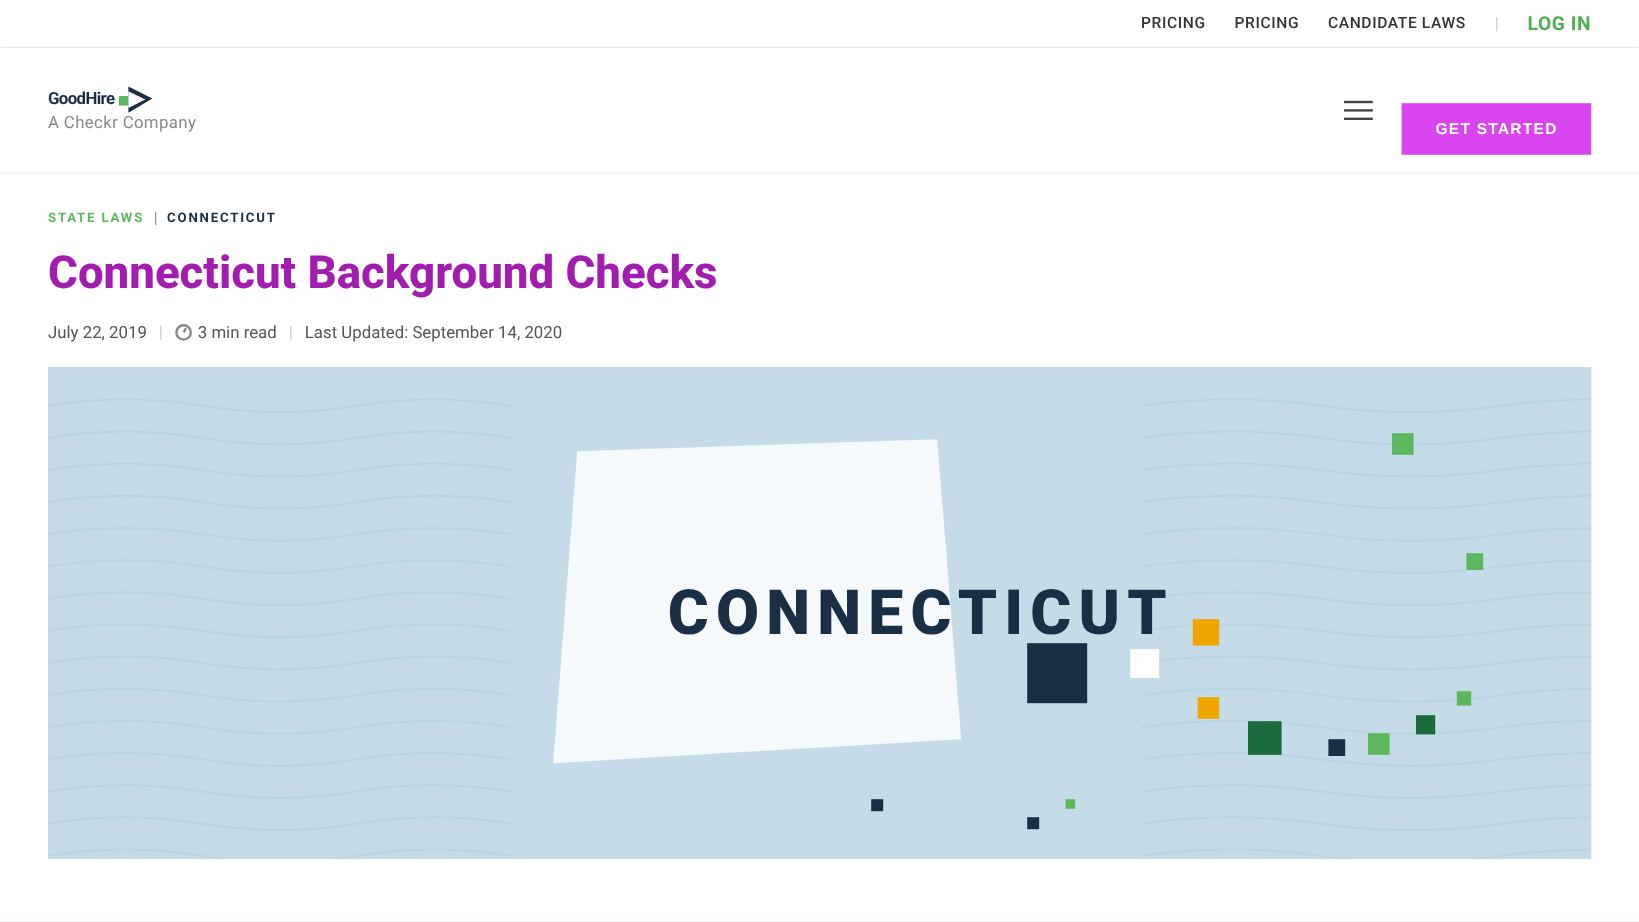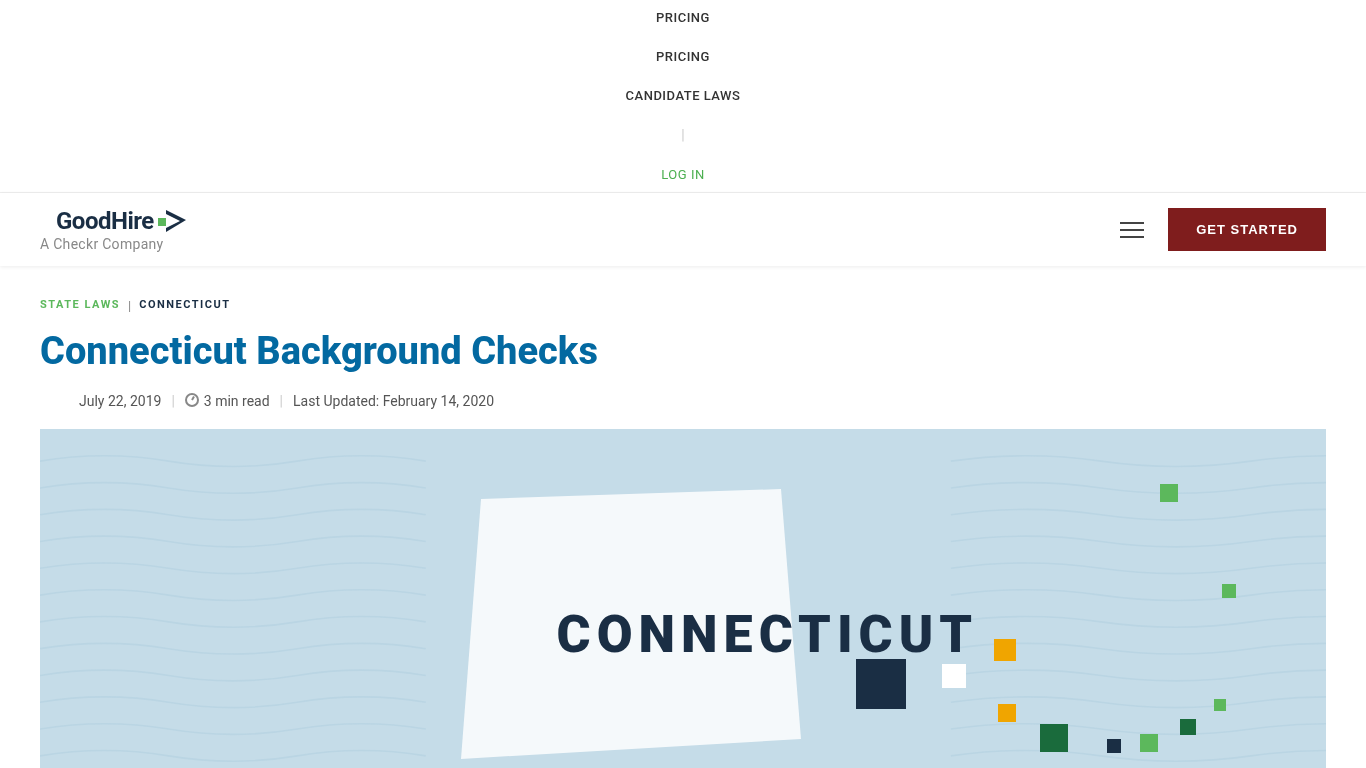--- a/index.html
+++ b/index.html
@@ -6,37 +6,36 @@
     body { font-family: -apple-system, BlinkMacSystemFont, 'Segoe UI', Roboto, sans-serif; background: #fff; color: #1a1a2e; }
 
     
     .top-nav {
       display: flex;
       justify-content: flex-end;
       align-items: center;
       padding: 10px 40px;
       border-bottom: 1px solid #eee;
       gap: 24px;
-      flex-direction: column;
     }
     .top-nav a {
       text-decoration: none;
       color: #333;
       font-size: 13px;
       font-weight: 500;
       letter-spacing: 0.5px;
     }
     .top-nav .divider {
       color: #ccc;
       font-size: 14px;
     }
     .top-nav .login-link {
       color: #4caf50;
-      font-weight: 400;
-      font-size: 13px;
+      font-weight: 700;
+      font-size: 16px;
       letter-spacing: 0.5px;
     }
 
     
     .main-nav {
       display: flex;
       justify-content: space-between;
       align-items: center;
       padding: 14px 40px;
       background: #fff;
@@ -45,25 +44,24 @@
     .logo-area {
       display: flex;
       flex-direction: column;
     }
     .logo-text {
       display: flex;
       align-items: center;
       gap: 4px;
     }
     .logo-name {
-      font-size: 24px;
+      font-size: 14px;
       font-weight: 700;
       color: #1a2e44;
       letter-spacing: -0.5px;
-      margin-left: 16px;
     }
     .logo-icon {
       width: 28px;
       height: 22px;
     }
     .logo-sub {
       font-size: 14px;
       color: #888;
       margin-top: 1px;
       letter-spacing: 0.3px;
@@ -82,29 +80,30 @@
       gap: 5px;
       padding: 4px;
     }
     .hamburger-btn span {
       display: block;
       width: 24px;
       height: 2px;
       background: #444;
     }
     .get-started-btn {
-      background: #7f1d1d;
+      background: #d946ef;
       color: #fff;
       font-size: 13px;
       font-weight: 700;
       letter-spacing: 1px;
       padding: 14px 28px;
       border: none;
       cursor: pointer;
       text-transform: uppercase;
+      margin-top: 32px;
     }
 
     
     .breadcrumb {
       display: flex;
       align-items: flex-start;
       gap: 8px;
       padding: 32px 40px 12px;
     }
     .breadcrumb-state {
@@ -126,31 +125,30 @@
       text-transform: uppercase;
     }
 
     
     .article-header {
       padding: 4px 40px 20px;
     }
     .article-title {
       font-size: 38px;
       font-weight: 800;
-      color: #0369a1;
+      color: #a21caf;
       line-height: 1.2;
       margin-bottom: 18px;
     }
     .article-meta {
       display: flex;
       align-items: center;
       gap: 10px;
       color: #555;
       font-size: 14px;
-      margin-left: 39px;
     }
     .meta-date {}
     .meta-sep {
       color: #ccc;
     }
     .meta-read {
       display: flex;
       align-items: flex-start;
       gap: 5px;
     }
@@ -269,21 +267,21 @@
   <div class="article-meta">
     <span class="meta-date">July 22, 2019</span>
     <span class="meta-sep">|</span>
     <span class="meta-read">
       <span class="clock-icon">
         <span class="clock-hand"></span>
       </span>
       <span>3 min read</span>
     </span>
     <span class="meta-sep">|</span>
-    <span class="meta-updated">Last Updated: February 14, 2020</span>
+    <span class="meta-updated">Last Updated: September 14, 2020</span>
   </div>
 </div>
 
 <div class="hero-image-container">
   <div class="hero-canvas">
 
     <svg class="wavy-lines" viewBox="0 0 1200 410" preserveAspectRatio="xMidYMid slice">
       <defs>
         <style>
           .wave { fill:none; stroke:#a0c4d8; stroke-width:1.5; opacity:0.6; }

